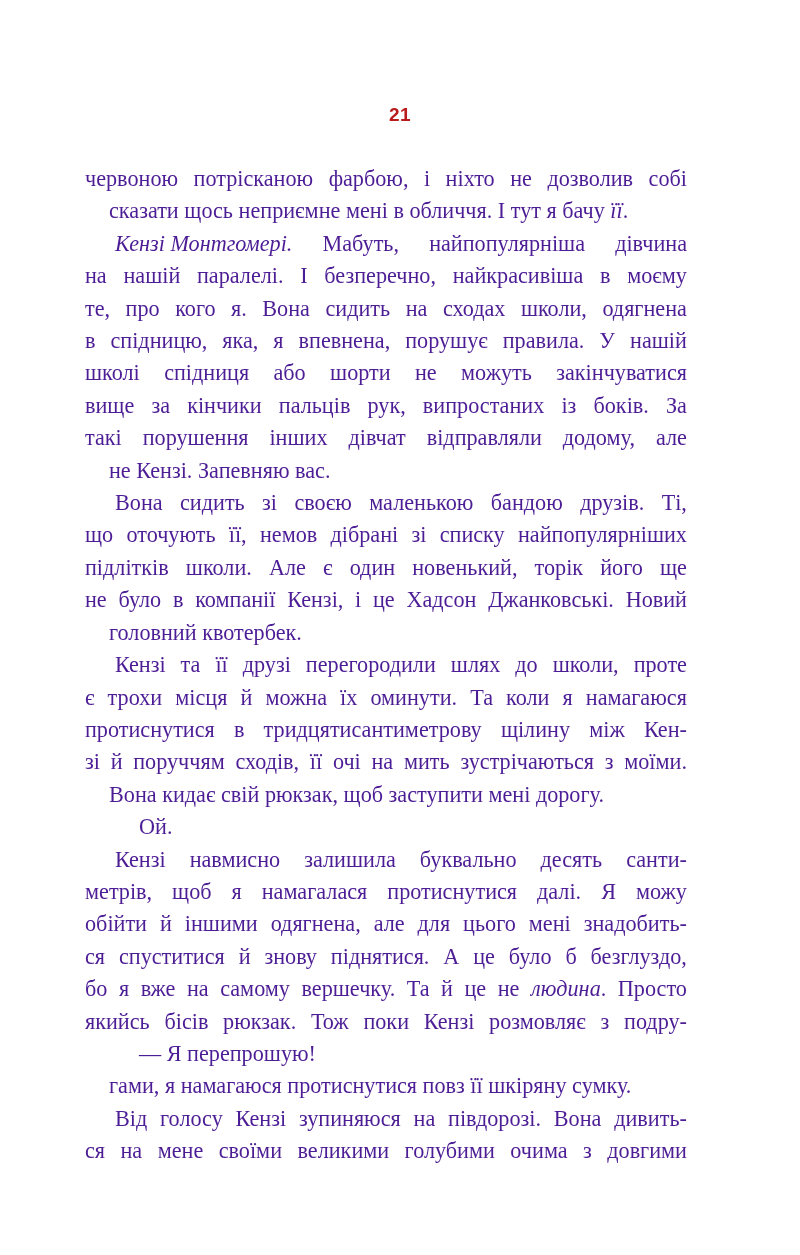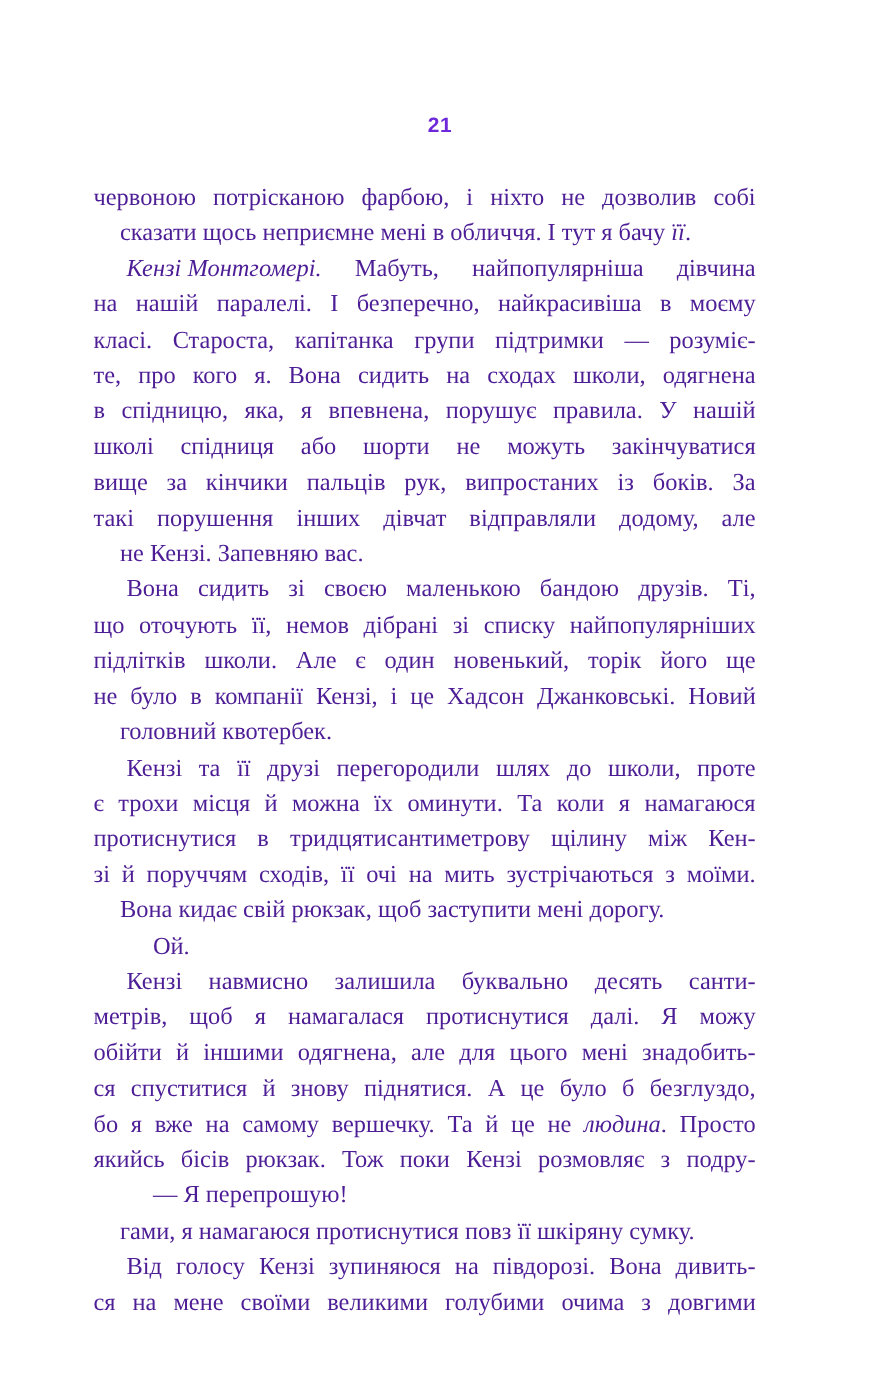--- a/index.html
+++ b/index.html
@@ -25,21 +25,21 @@
   .folio {
     position: absolute;
     top: 104px;
     left: 0;
     width: 800px;
     text-align: center;
     font-family: "Liberation Sans", "DejaVu Sans", sans-serif;
     font-weight: bold;
     font-size: 19px;
     letter-spacing: 0.5px;
-    color: #6d28d9;
+    color: #b91c1c;
   }
   .textblock {
     position: absolute;
     top: 163px;
     left: 85px;
     width: 602px;
   }
   .line {
     display: block;
     font-size: 22.2px;
@@ -101,29 +101,20 @@
       <span class="w">на</span>
         <span class="w">нашій</span>
         <span class="w">паралелі.</span>
         <span class="w">І</span>
         <span class="w">безперечно,</span>
         <span class="w">найкрасивіша</span>
         <span class="w">в</span>
         <span class="w">моєму</span>
     </div>
 
-    <div class="line just">
-      <span class="w">класі.</span>
-        <span class="w">Староста,</span>
-        <span class="w">капітанка</span>
-        <span class="w">групи</span>
-        <span class="w">підтримки</span>
-        <span class="w">—</span>
-        <span class="w">розуміє-</span>
-    </div>
 
     <div class="line just">
       <span class="w">те,</span>
         <span class="w">про</span>
         <span class="w">кого</span>
         <span class="w">я.</span>
         <span class="w">Вона</span>
         <span class="w">сидить</span>
         <span class="w">на</span>
         <span class="w">сходах</span>

